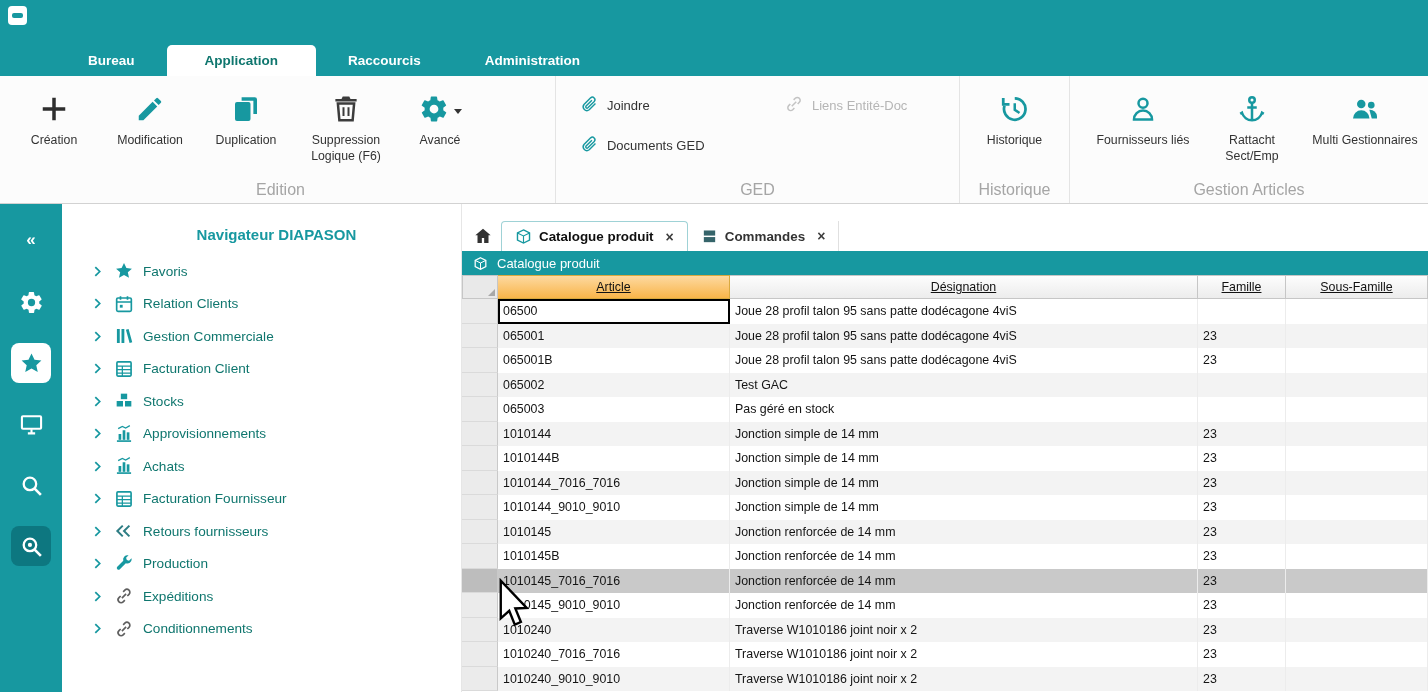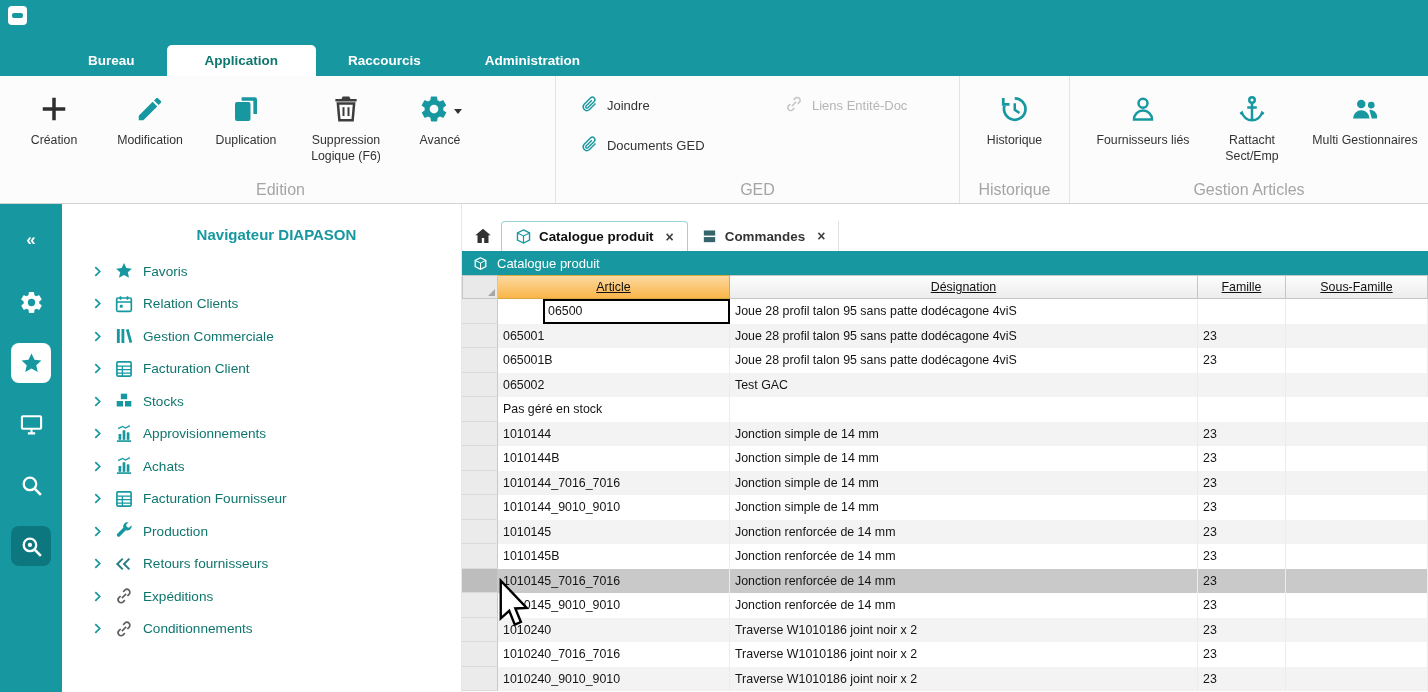--- a/index.html
+++ b/index.html
@@ -80,21 +80,21 @@
   .g-h{background:linear-gradient(#fdfdfd,#ececec);border:1px solid #c6c6c6;border-left:none;display:flex;align-items:center;justify-content:center;text-decoration:underline;color:#111;cursor:pointer;white-space:nowrap;overflow:hidden;}
   .g-corner{background:#e9e9e9;border:1px solid #c6c6c6;position:relative;cursor:pointer;}
   .g-corner::after{content:'';position:absolute;right:2px;bottom:2px;border-left:7px solid transparent;border-bottom:7px solid #a8a8a8;}
   .g-h.article{background:linear-gradient(#fdd9a0,#f9b54a);border-color:#d9a93f;}
   .g-row{height:24.5px;}
   .g-sel{background:#ebebeb;border-right:1px solid #c9c9c9;border-bottom:1px solid #dadada;cursor:pointer;}
   .g-cell{display:flex;align-items:center;padding:0 5px;border-right:1px solid #ececec;color:#141414;white-space:nowrap;overflow:hidden;background:#fff;cursor:default;}
   .g-row.alt .g-cell{background:#f3f3f3;}
   .g-row.selected .g-cell{background:#c9c9c9;}
   .g-row.selected .g-sel{background:#bdbdbd;}
-  .g-cell.focused{outline:2px solid #000;outline-offset:-2px;background:#fff;margin-left:45px;}
+  .g-cell.focused{outline:2px solid #000;outline-offset:-2px;background:#fff;}
 
   .cursor{position:absolute;left:36px;top:374px;width:32px;z-index:10;pointer-events:none;}
 </style>
 </head>
 <body>
 
 <div class="app" data-name="diapason-window">
 
   <div class="titlebar" data-name="titlebar">
     <div class="appicon" data-name="app-icon">
@@ -402,45 +402,45 @@
               </svg>
             </span>
             <span class="tree-ic" data-name="invoice-icon">
               <svg viewBox="0 0 24 24">
                 <rect x="3.5" y="3.5" width="17" height="17" rx="1.2" fill="none" stroke="currentColor" stroke-width="2"></rect>
                 <path d="M3.5 8.4h17M10 8.4v12.1M3.5 12.6h17M3.5 16.8h17" stroke="currentColor" stroke-width="1.5" fill="none"></path>
               </svg>
             </span>
             <span class="tree-label" data-name="sidebar-item-label">Facturation Fournisseur</span>
           </div>
+          <div class="tree-item" data-name="sidebar-item-retours-fournisseurs">
+            <span class="tw-chev" data-name="chevron-right-icon">
+              <svg viewBox="0 0 10 10" width="11" height="11">
+                <path d="M3 1l4 4-4 4" fill="none" stroke="currentColor" stroke-width="1.6"></path>
+              </svg>
+            </span>
+            <span class="tree-ic" data-name="returns-icon">
+              <svg viewBox="0 0 24 24">
+                <path d="M10.5 5.5L4 12l6.5 6.5M18.5 5.5L12 12l6.5 6.5" fill="none" stroke="currentColor" stroke-width="2.4"></path>
+              </svg>
+            </span>
+            <span class="tree-label" data-name="sidebar-item-label">Retours fournisseurs</span>
+          </div>
           <div class="tree-item" data-name="sidebar-item-production">
             <span class="tw-chev" data-name="chevron-right-icon">
               <svg viewBox="0 0 10 10" width="11" height="11">
                 <path d="M3 1l4 4-4 4" fill="none" stroke="currentColor" stroke-width="1.6"></path>
               </svg>
             </span>
             <span class="tree-ic" data-name="wrench-icon">
               <svg viewBox="0 0 24 24">
                 <path d="M21.2 6.2a5.2 5.2 0 0 1-7 4.9L7 18.3a2.2 2.2 0 0 1-3.1-3.1l7.2-7.2a5.2 5.2 0 0 1 6.4-6.4l-3 3 .9 2.6 2.6.9 3-3c.13.68.2 1.4.2 2.1z" fill="currentColor"></path>
               </svg>
             </span>
             <span class="tree-label" data-name="sidebar-item-label">Production</span>
-          </div>
-          <div class="tree-item" data-name="sidebar-item-retours-fournisseurs">
-            <span class="tw-chev" data-name="chevron-right-icon">
-              <svg viewBox="0 0 10 10" width="11" height="11">
-                <path d="M3 1l4 4-4 4" fill="none" stroke="currentColor" stroke-width="1.6"></path>
-              </svg>
-            </span>
-            <span class="tree-ic" data-name="returns-icon">
-              <svg viewBox="0 0 24 24">
-                <path d="M10.5 5.5L4 12l6.5 6.5M18.5 5.5L12 12l6.5 6.5" fill="none" stroke="currentColor" stroke-width="2.4"></path>
-              </svg>
-            </span>
-            <span class="tree-label" data-name="sidebar-item-label">Retours fournisseurs</span>
           </div>
           <div class="tree-item" data-name="sidebar-item-expeditions">
             <span class="tw-chev" data-name="chevron-right-icon">
               <svg viewBox="0 0 10 10" width="11" height="11">
                 <path d="M3 1l4 4-4 4" fill="none" stroke="currentColor" stroke-width="1.6"></path>
               </svg>
             </span>
             <span class="tree-ic" data-name="link-icon">
               <svg viewBox="0 0 24 24">
                 <path d="M9.5 14.5l5-5M11 7l2-2a3.5 3.5 0 0 1 5 5l-2 2M13 17l-2 2a3.5 3.5 0 0 1-5-5l2-2" fill="none" stroke="currentColor" stroke-width="2"></path>
@@ -539,20 +539,21 @@
             </div>
             <div class="g-row alt" data-name="table-row">
               <div class="g-sel" data-name="row-selector"></div>
               <div class="g-cell" data-name="cell-article">065002</div>
               <div class="g-cell" data-name="cell-designation">Test GAC</div>
               <div class="g-cell" data-name="cell-famille"></div>
               <div class="g-cell" data-name="cell-sous-famille"></div>
             </div>
             <div class="g-row" data-name="table-row">
               <div class="g-sel" data-name="row-selector"></div>
+              <div class="g-cell" data-name="cell-article">065003</div>
               <div class="g-cell" data-name="cell-designation">Pas géré en stock</div>
               <div class="g-cell" data-name="cell-famille"></div>
               <div class="g-cell" data-name="cell-sous-famille"></div>
             </div>
             <div class="g-row alt" data-name="table-row">
               <div class="g-sel" data-name="row-selector"></div>
               <div class="g-cell" data-name="cell-article">1010144</div>
               <div class="g-cell" data-name="cell-designation">Jonction simple de 14 mm</div>
               <div class="g-cell" data-name="cell-famille">23</div>
               <div class="g-cell" data-name="cell-sous-famille"></div>

